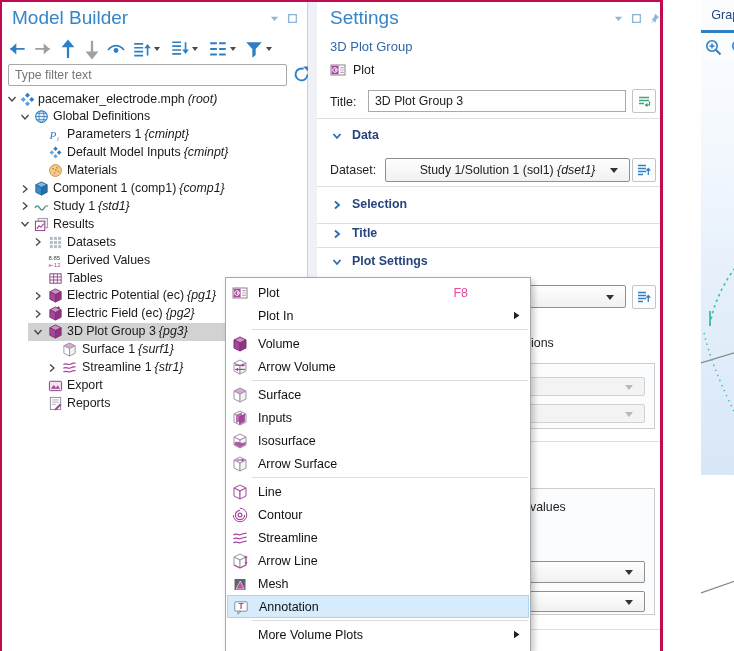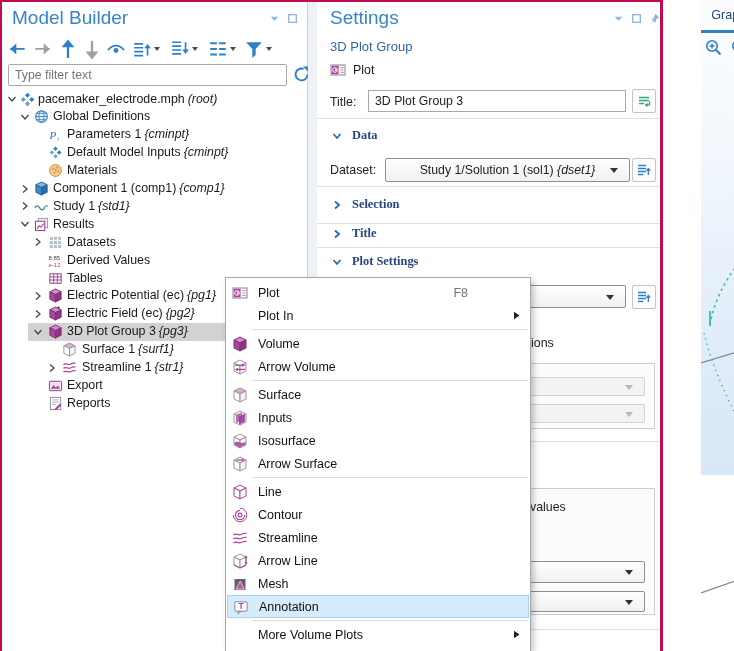--- a/index.html
+++ b/index.html
@@ -46,36 +46,36 @@
   .plotrow .icn{width:16px;height:16px;}
   .fldlabel{position:absolute;font-size:12.4px;color:#222;}
   .txtin{position:absolute;border:1px solid #a9a9a9;background:#fff;font-family:"Liberation Sans",sans-serif;
          font-size:12.3px;color:#222;padding:0 6px;display:flex;align-items:center;}
   .sqbtn{position:absolute;width:24px;height:24px;border:1px solid #c4c4c4;border-radius:2px;background:#fdfdfd;
          display:flex;align-items:center;justify-content:center;}
   .sqbtn .icn{width:16px;height:16px;}
   .divider{position:absolute;left:0;width:343px;height:1px;background:#dedede;}
   .sect{position:absolute;left:0;height:18px;}
   .sect .schev{position:absolute;left:15px;top:3px;width:10px;height:10px;}
-  .sect .slab{position:absolute;left:35px;top:0;font-weight:bold;color:#26457e;font-size:12.4px;white-space:nowrap;font-family:Liberation Serif, serif;}
+  .sect .slab{position:absolute;left:35px;top:0;font-weight:bold;color:#26457e;font-size:12.4px;white-space:nowrap;}
   .drop{position:absolute;border:1px solid #8f8f8f;border-radius:2px;background:linear-gradient(#fefefe,#f1f1f1);
         display:flex;align-items:center;justify-content:center;font-size:12.3px;color:#222;}
   .drop .dar{position:absolute;right:11px;top:50%;margin-top:-2px;width:0;height:0;
              border-left:4px solid transparent;border-right:4px solid transparent;border-top:5px solid #333;}
   .drop.dis{border-color:#d2d2d2;background:#f3f3f3;}
   .drop.dis .dar{border-top-color:#b8b8b8;}
   .gbox{position:absolute;border:1px solid #cccccc;background:#fbfcfd;}
   .frag{position:absolute;font-size:12.4px;color:#222;white-space:nowrap;}
   
   .menu{position:absolute;left:225px;top:277px;width:306px;height:374px;background:#fff;border:1px solid #a8a8a8;
         border-bottom:none;box-shadow:3px 3px 6px rgba(0,0,0,.22);z-index:50;padding-top:3px;}
   .mitem{position:relative;height:23px;display:flex;align-items:center;padding-left:6px;font-size:12.5px;color:#111;}
   .mitem .micn{width:16px;height:16px;margin-right:10px;flex:0 0 16px;}
   .mitem .mlab{white-space:nowrap;}
-  .mitem .msc{margin-left:auto;margin-right:62px;color:#737373;}
+  .mitem .msc{margin-left:auto;margin-right:62px;color:#ec4899;}
   .mitem .sub{position:absolute;right:9px;top:7px;width:9px;height:9px;}
   .mitem.hl2{background:#d6ebfb;border:1px solid #abd3f0;margin:0 1px;padding-left:5px;height:23px;}
   .msep{height:5px;position:relative;}
   .msep::after{content:"";position:absolute;left:26px;right:2px;top:2px;height:1px;background:#dcdcdc;}
   
   .gfx{position:absolute;left:701px;top:0;width:71px;height:475px;
        background:linear-gradient(180deg,#fdfeff 0%,#f3f8fd 30%,#e3eefa 65%,#d8e7f7 100%);}
   .gfx-head{position:absolute;left:0;top:0;width:71px;height:60px;background:#fbfcfe;}
   .gfx-tab{position:absolute;left:0;top:8px;width:71px;text-align:center;font-size:12.6px;color:#26457e;}
   .gfx-underline{position:absolute;left:0;top:30px;width:71px;height:3px;background:#2f7fc1;}

